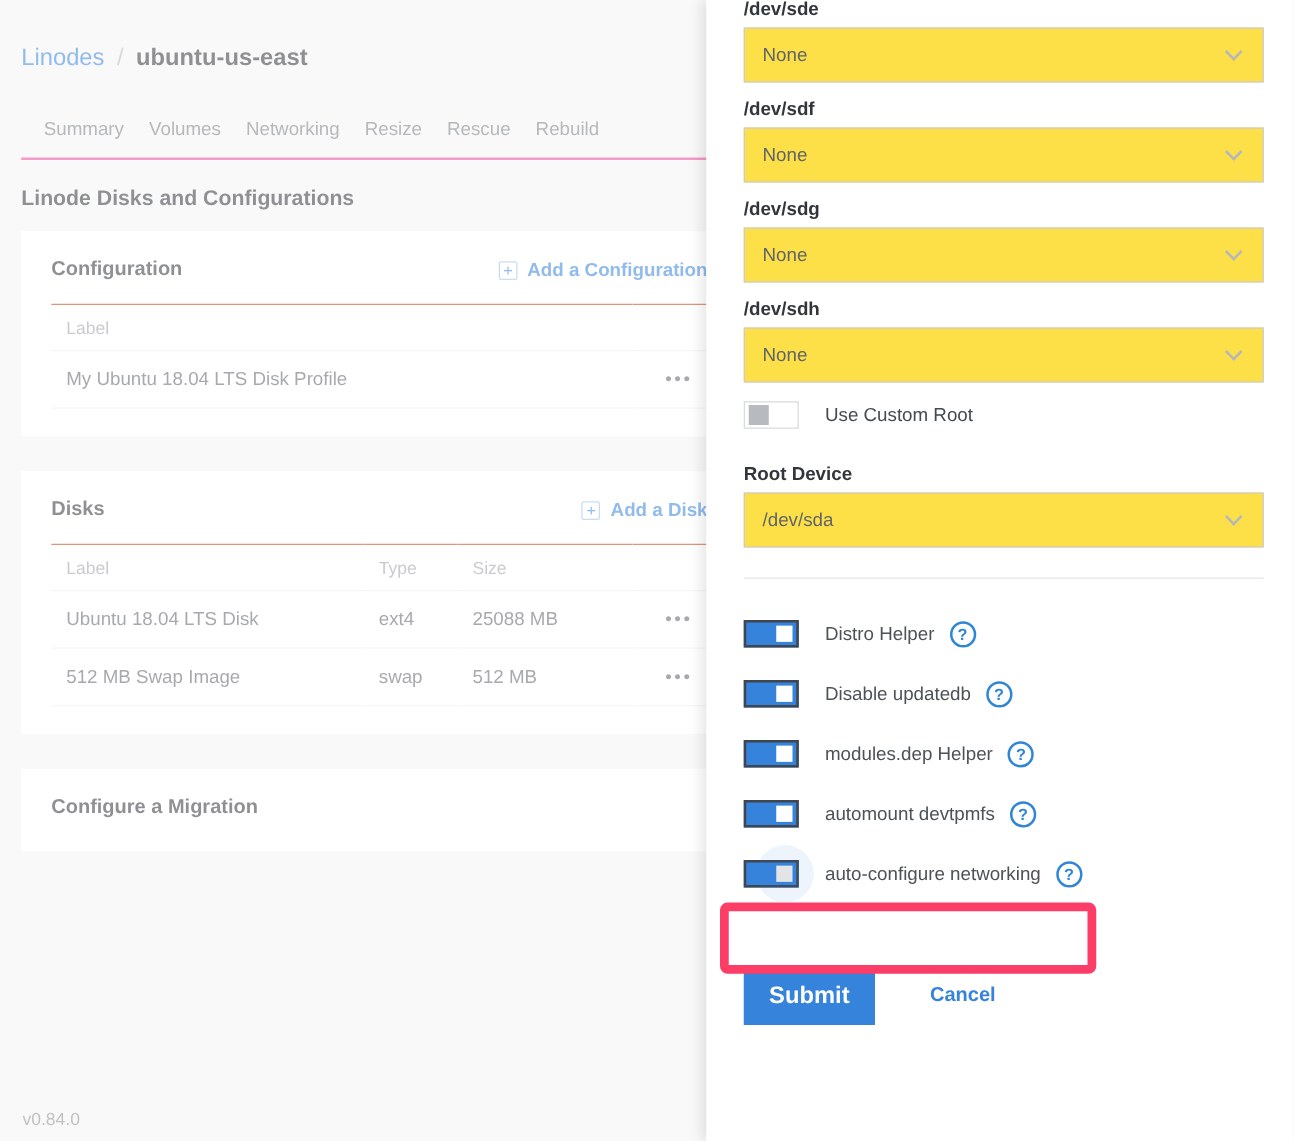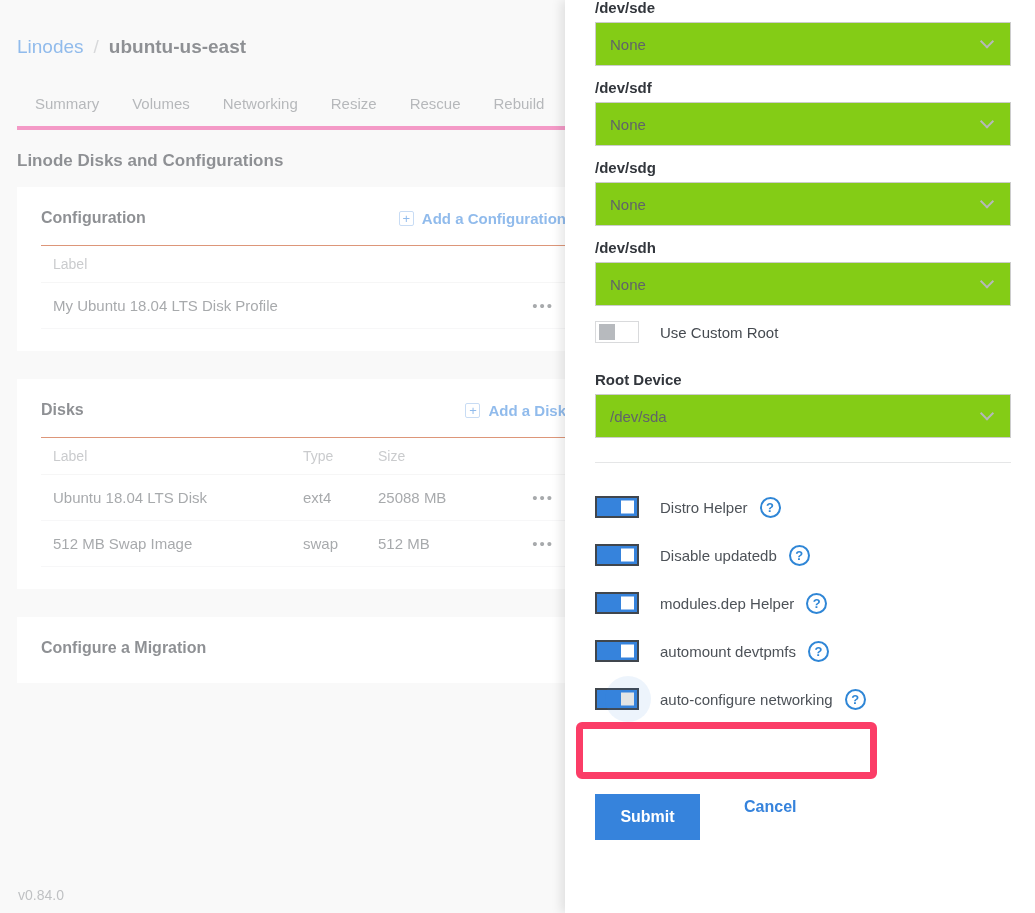--- a/index.html
+++ b/index.html
@@ -13,22 +13,22 @@
 
   
   .page { position:absolute; inset:0; background:#f4f4f4; }
   .page-inner { padding:0 17px; width:607px; }
 
   .breadcrumb { margin-top:36px; font-size:19px; display:flex; align-items:center; gap:10px; }
   .breadcrumb .crumb-link { color:#3683dc; cursor:pointer; }
   .breadcrumb .crumb-sep { color:#b8babd; font-weight:300; }
   .breadcrumb .crumb-current { color:#32363c; font-weight:700; }
 
-  .tabs { margin-top:37px; display:flex; gap:33px; padding:0 18px 14px 18px;
-          border-bottom:4px solid #ec4899; font-size:15px; color:#7a7e83; width:573px;align-items:center; }
+  .tabs { margin-top:37px; display:flex; gap:20px; padding:0 18px 14px 18px;
+          border-bottom:2px solid #ec4899; font-size:15px; color:#7a7e83; width:573px;align-items:center; }
   .tab { cursor:pointer; }
 
   .page-title { margin:21px 0 16px 0; font-size:17px; font-weight:700; color:#32363c; }
 
   .panel { background:#fff; width:573px; padding:22px 24px; margin-bottom:28px; }
 
   .panel-header { display:flex; justify-content:space-between; align-items:center; }
   .panel-title { font-size:16px; font-weight:700; color:#32363c; }
   .add-link { color:#3683dc; font-size:15px; font-weight:700; display:flex; align-items:center; gap:8px; cursor:pointer; white-space:nowrap; }
   .plus-box { width:15px; height:15px; border:1px solid #9cc0ec; color:#3683dc; font-size:13px; line-height:13px;
@@ -47,21 +47,21 @@
 
   
   .backdrop { position:absolute; inset:0; background:rgba(255,255,255,0.45); z-index:10; }
 
   
   .drawer { position:absolute; top:0; left:565px; width:470px; height:913px; background:#fff;
             z-index:20; box-shadow:-4px 0 10px rgba(0,0,0,0.10); padding:0 24px 0 30px; }
 
   .dfield { margin-bottom:14px; }
   .dfield .dlabel { display:block; font-size:15px; font-weight:700; color:#32363c; margin:0 0 7px 0; line-height:15px; }
-  .select { position:relative; height:44px; border:1px solid #cccccc; background:#84cc16;
+  .select { position:relative; height:44px; border:1px solid #cccccc; background:#fde047;
             display:flex; align-items:center; padding:0 42px 0 14px; font-size:15px; color:#606469; cursor:pointer; }
   .chevron { position:absolute; right:18px; top:50%; width:10px; height:10px;
              border-right:2px solid #b5b8bb; border-bottom:2px solid #b5b8bb;
              transform:translateY(-75%) rotate(45deg); }
 
   .toggle-row { display:flex; align-items:center; height:22px; }
   .toggle { position:relative; width:44px; height:22px; flex:none; cursor:pointer; }
   .toggle.on  { background:#3683dc; border:2px solid #40464d; }
   .toggle.on .knob { position:absolute; right:3px; top:50%; transform:translateY(-50%); width:13px; height:13px; background:#fff; }
   .toggle.off { background:#fff; border:1px solid #d9dadc; }
@@ -79,21 +79,21 @@
   .drawer-divider { margin-top:24px; border:none; border-top:1px solid #e5e6e7; height:0; }
   .helpers-title { margin:26px 0 0 0; font-size:16px; font-weight:700; color:#32363c; line-height:16px; }
   .helper-rows { margin-top:33px; }
   .helper-rows .toggle-row { margin-bottom:26px; }
 
   .highlight-box { position:absolute; left:11px; top:722px; width:301px; height:57px;
                    border:7px solid #fb3d67; border-radius:6px; pointer-events:none; z-index:5; }
 
   .actions { margin-top:64px; display:flex; align-items:center; }
   .submit-btn { width:105px; height:46px; background:#3683dc; color:#fff; border:none;
-                font-family:inherit; font-size:16px; font-weight:700; cursor:pointer;margin-top:20px; }
+                font-family:inherit; font-size:19px; font-weight:700; cursor:pointer; }
   .cancel-btn { margin-left:38px; background:none; border:none; color:#3683dc;
                 font-family:inherit; font-size:16px; font-weight:700; cursor:pointer; }
 </style>
 </head>
 <body>
 
 <div class="page">
   <div class="page-inner">
 
     <div class="breadcrumb">

